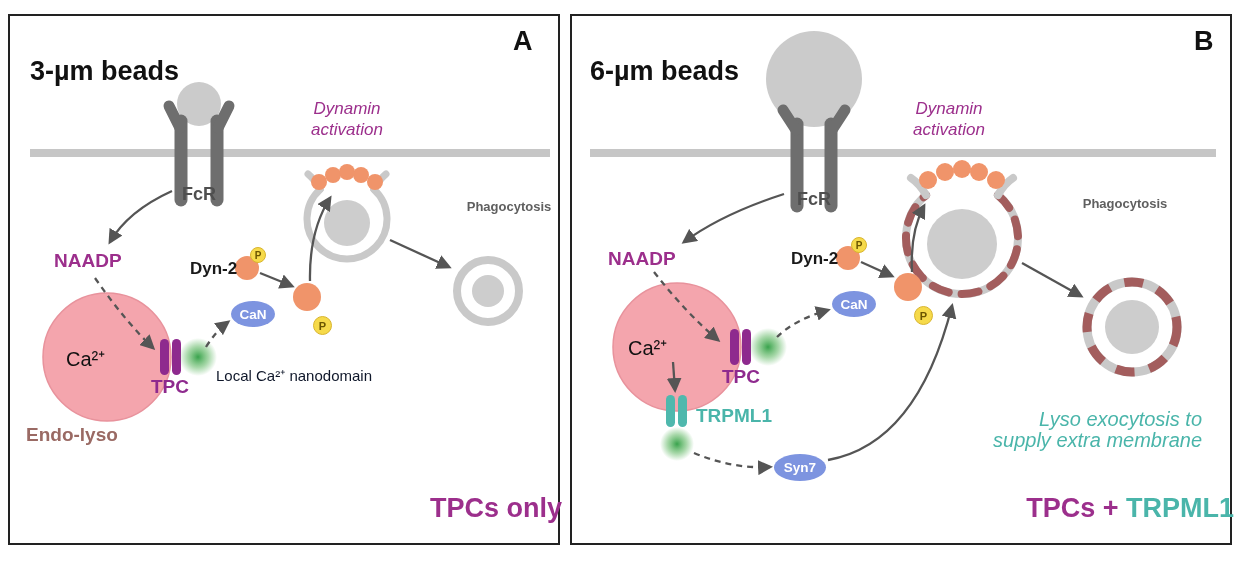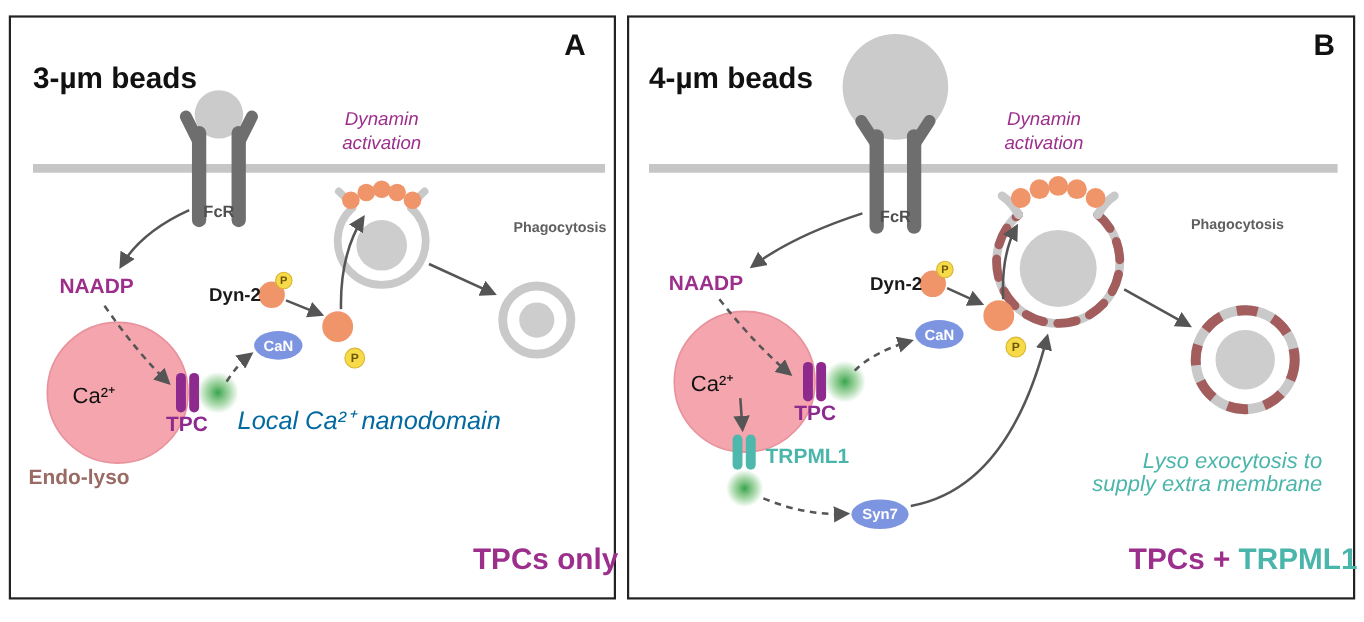--- a/index.html
+++ b/index.html
@@ -5,27 +5,27 @@
   * { margin:0; padding:0; box-sizing:border-box; }
   body { font-family:"Liberation Sans", sans-serif; background:#ffffff; }
   #stage { position:relative; width:1240px; height:565px; background:#ffffff; overflow:hidden; }
   .panel { position:absolute; top:14px; height:531px; border:2px solid #222; background:#fff; }
   #panelA { left:8px; width:552px; }
   #panelB { left:570px; width:662px; }
   .panel svg { position:absolute; left:0; top:0; }
   .lbl { position:absolute; white-space:nowrap; }
   .corner { font-size:27px; font-weight:bold; color:#111; }
   .beads { font-size:27px; font-weight:bold; color:#111; }
-  .fcr { font-size:15px; font-weight:bold; color:#4f4f4f; text-align:center; }
+  .fcr { font-size:18px; font-weight:bold; color:#4f4f4f; text-align:center; }
   .dynact { font-size:17px; font-style:italic; color:#9c2f8c; text-align:center; white-space:pre-line; line-height:21px; }
   .phago { font-size:13px; font-weight:bold; color:#5f5f5f; text-align:center; }
   .naadp { font-size:19px; font-weight:bold; color:#9c2f8c; }
   .ca { font-size:20px; color:#111; }
   .tpc { font-size:19px; font-weight:bold; color:#8e2a8e; text-align:left; }
-  .nano { font-size:23px; font-style:italic; color:#0369a1; }
+  .nano { font-size:15px; color:#0f172a; }
   .endolyso { font-size:19px; font-weight:bold; color:#9a6a64; }
   .dyn2 { font-size:17px; font-weight:bold; color:#1a1a1a; }
   .trpml { font-size:19px; font-weight:bold; color:#4ab5aa; }
   .lysoexo { font-size:20px; font-style:italic; color:#4ab5aa; text-align:right; white-space:pre-line; line-height:21px; }
   .footer { font-size:27px; font-weight:bold; text-align:right; }
   .footer .fpurple { color:#9c2f8c; }
   .footer .fteal { color:#4ab5aa; }
   .pill { position:absolute; background:#7d94e0; border-radius:50%; color:#fff; font-weight:bold;
           font-size:13.5px; display:flex; align-items:center; justify-content:center; }
   .pbadge { position:absolute; background:#f6da4a; border:1px solid #d9b52f; border-radius:50%;
@@ -180,21 +180,21 @@
         <path d="M450,247 L509,280" marker-end="url(#ahB)"></path>
         <path d="M101,346 L103,374" marker-end="url(#ahB)"></path>
         <path d="M256,444 Q345,428 380,290" marker-end="url(#ahB)"></path>
         <path d="M82,256 Q115,298 146,324" stroke-dasharray="6 5" marker-end="url(#ahB)"></path>
         <path d="M205,321 Q222,304 256,294" stroke-dasharray="6 5" marker-end="url(#ahB)"></path>
         <path d="M122,437 Q160,453 198,451" stroke-dasharray="6 5" marker-end="url(#ahB)"></path>
       </g>
     </svg>
 
     <div class="lbl corner" style="left:622px; top:10px;">B</div>
-    <div class="lbl beads" style="left:18px; top:40px;">4-µm beads</div>
+    <div class="lbl beads" style="left:18px; top:40px;">6-µm beads</div>
     <div class="lbl fcr" style="left:217px; top:173px; width:50px;">FcR</div>
     <div class="lbl dynact" style="left:297px; top:82px; width:160px;">Dynamin
 activation</div>
     <div class="lbl phago" style="left:478px; top:180px; width:150px;">Phagocytosis</div>
     <div class="lbl naadp" style="left:36px; top:232px;">NAADP</div>
     <div class="lbl ca" style="left:56px; top:318px;">Ca²⁺</div>
     <div class="lbl tpc" style="left:150px; top:350px; width:48px;">TPC</div>
     <div class="lbl trpml" style="left:124px; top:389px;">TRPML1</div>
     <div class="lbl dyn2" style="left:219px; top:233px;">Dyn-2</div>
     <div class="pbadge" style="left:279px; top:221px; width:16px; height:16px; font-size:10px;">P</div>

